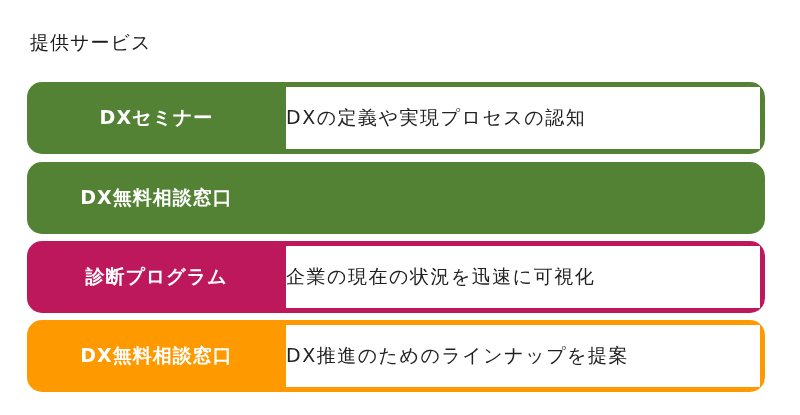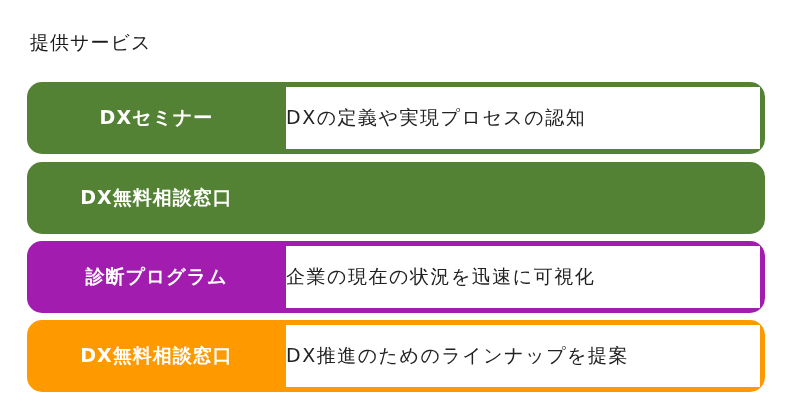--- a/index.html
+++ b/index.html
@@ -16,21 +16,21 @@
 
 <div class="row" style="top:82px;background:#548235;">
   <div class="label">DXセミナー</div>
   <div class="desc">DXの定義や実現プロセスの認知</div>
 </div>
 
 <div class="row" style="top:162px;background:#548235;">
   <div class="label">DX無料相談窓口</div>
 </div>
 
-<div class="row" style="top:241px;background:#a21caf;">
+<div class="row" style="top:241px;background:#be185d;">
   <div class="label">診断プログラム</div>
   <div class="desc">企業の現在の状況を迅速に可視化</div>
 </div>
 
 <div class="row" style="top:320px;background:#FF9900;">
   <div class="label">DX無料相談窓口</div>
   <div class="desc">DX推進のためのラインナップを提案</div>
 </div>
 
 </body></html>

